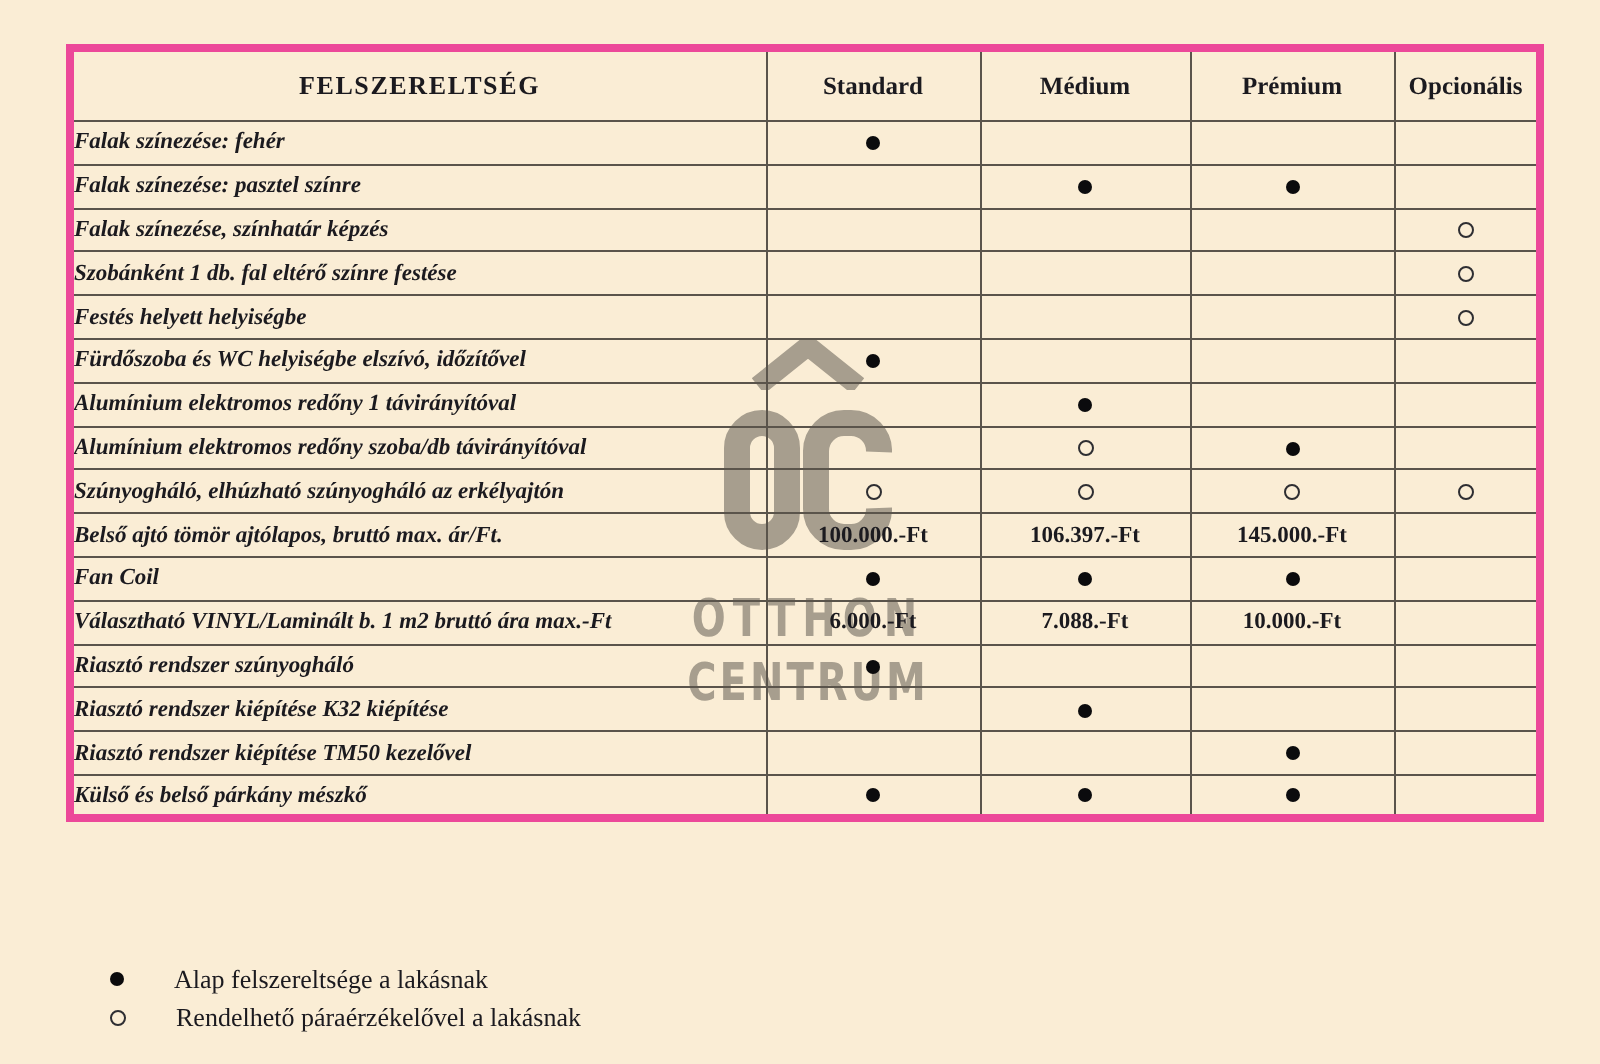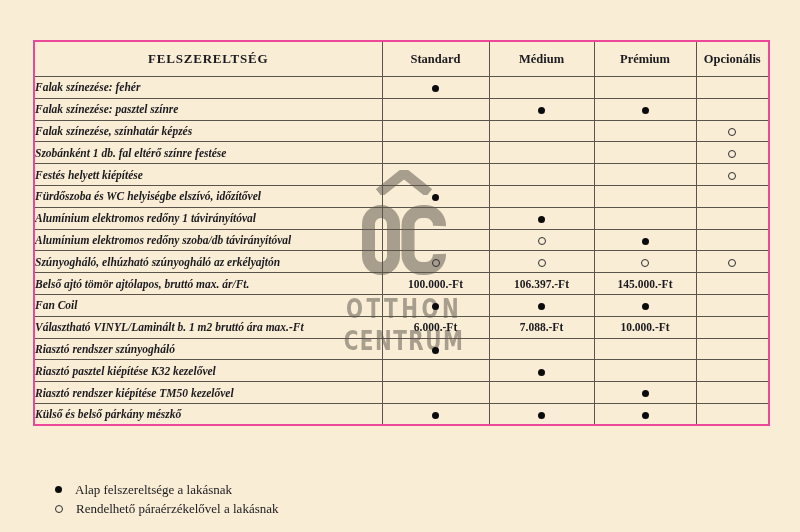--- a/index.html
+++ b/index.html
@@ -26,24 +26,24 @@
     color:#a79e8e;
     transform:scaleY(1.3);
     white-space:nowrap;
     line-height:1;
   }
   .wm-line1{font-size:20px;letter-spacing:3.5px;margin-top:24px;}
   .wm-line2{font-size:20px;letter-spacing:1.5px;margin-top:12px;}
 
   
   table.equip{
-    position:absolute;left:33px;top:40px;width:735px;
+    position:absolute;left:33px;top:22px;width:735px;
     border-collapse:collapse;table-layout:fixed;
     z-index:1;background:transparent;
-    border:2px solid #ec4899;
+    border:4px solid #ec4899;
   }
   .equip th,.equip td{border:1px solid #5a544b;padding:0;}
   .equip thead th{
     height:34px;
     font-size:12.5px;font-weight:bold;text-align:center;
     color:#1b1a1f;
   }
   .equip thead th.feature-head{letter-spacing:0.8px;font-size:13px;}
   .equip tbody tr{height:21.8px;}
   .label-cell{
@@ -52,21 +52,21 @@
     white-space:nowrap;overflow:hidden;
   }
   .mark-cell{text-align:center;vertical-align:middle;}
   .mark-cell.price{font-weight:bold;font-size:11.5px;margin-left:20px;}
   .dot{display:inline-block;vertical-align:middle;}
   .dot-filled{width:7px;height:7px;border-radius:50%;background:#0b0b0d;}
   .dot-hollow{width:8px;height:8px;border-radius:50%;border:1.6px solid #2e2e32;box-sizing:border-box;background:transparent;}
 
   
   .legend{position:absolute;left:55px;top:480px;z-index:1;}
-  .legend-row{display:flex;align-items:center;height:19px;}
+  .legend-row{display:flex;align-items:center;height:19px;gap:12px;}
   .lg-dot{margin-right:13px;flex:0 0 auto;}
   .lg-label{font-size:13px;color:#1b1a1f;white-space:nowrap;}
 </style>
 </head>
 <body>
 
 <div class="sheet">
 
   <div class="watermark">
     <svg class="wm-roof" width="56" height="25" viewBox="0 0 56 25">
@@ -120,21 +120,21 @@
           <td class="mark-cell"><span class="dot dot-hollow"></span></td>
         </tr>
         <tr>
           <td class="label-cell">Szobánként 1 db. fal eltérő színre festése</td>
           <td class="mark-cell"></td>
           <td class="mark-cell"></td>
           <td class="mark-cell"></td>
           <td class="mark-cell"><span class="dot dot-hollow"></span></td>
         </tr>
         <tr>
-          <td class="label-cell">Festés helyett kiépítése</td>
+          <td class="label-cell">Festés helyett helyiségbe</td>
           <td class="mark-cell"></td>
           <td class="mark-cell"></td>
           <td class="mark-cell"></td>
           <td class="mark-cell"><span class="dot dot-hollow"></span></td>
         </tr>
         <tr>
           <td class="label-cell">Fürdőszoba és WC helyiségbe elszívó, időzítővel</td>
           <td class="mark-cell"><span class="dot dot-filled"></span></td>
           <td class="mark-cell"></td>
           <td class="mark-cell"></td>
@@ -183,21 +183,21 @@
           <td class="mark-cell"></td>
         </tr>
         <tr>
           <td class="label-cell">Riasztó rendszer szúnyogháló</td>
           <td class="mark-cell"><span class="dot dot-filled"></span></td>
           <td class="mark-cell"></td>
           <td class="mark-cell"></td>
           <td class="mark-cell"></td>
         </tr>
         <tr>
-          <td class="label-cell">Riasztó pasztel kiépítése K32 kezelővel</td>
+          <td class="label-cell">Riasztó rendszer kiépítése K32 kiépítése</td>
           <td class="mark-cell"></td>
           <td class="mark-cell"><span class="dot dot-filled"></span></td>
           <td class="mark-cell"></td>
           <td class="mark-cell"></td>
         </tr>
         <tr>
           <td class="label-cell">Riasztó rendszer kiépítése TM50 kezelővel</td>
           <td class="mark-cell"></td>
           <td class="mark-cell"></td>
           <td class="mark-cell"><span class="dot dot-filled"></span></td>

